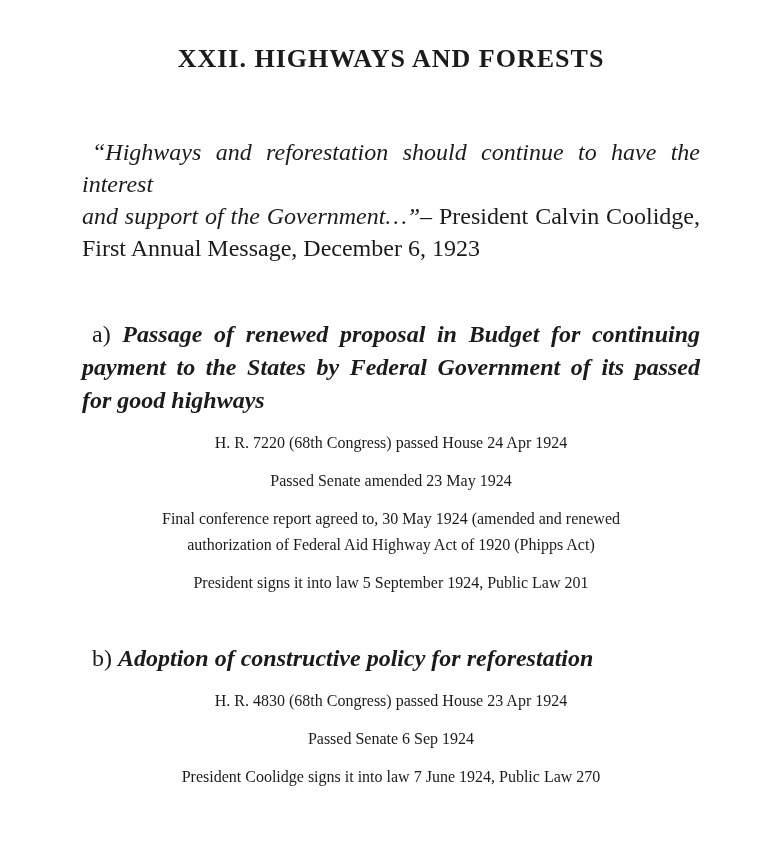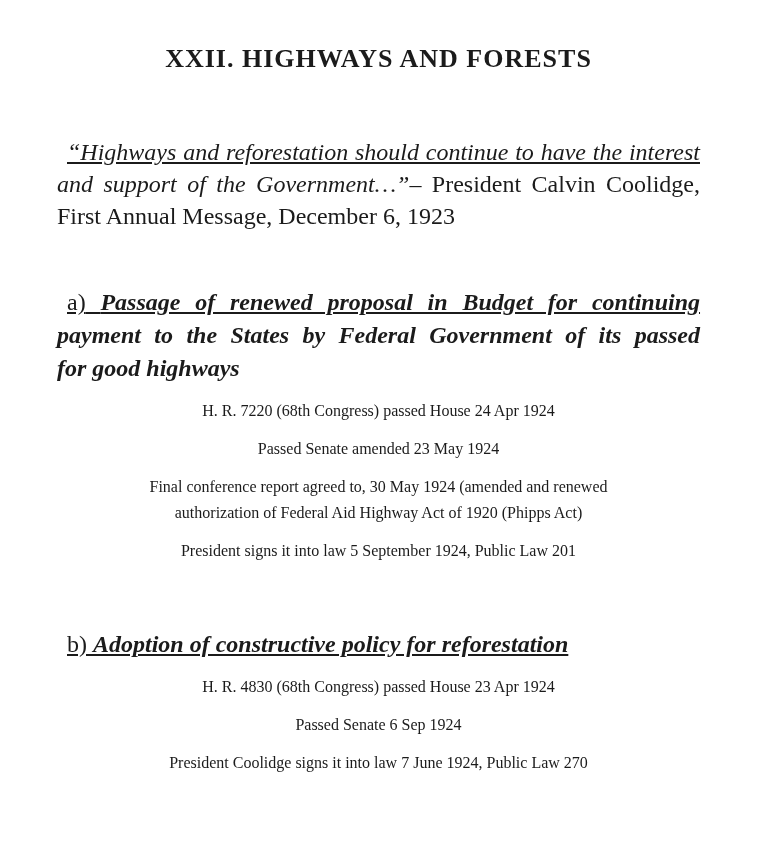--- a/index.html
+++ b/index.html
@@ -8,21 +8,21 @@
     background: #ffffff;
   }
   .page {
     position: relative;
     width: 765px;
     height: 848px;
     box-sizing: border-box;
     background: #ffffff;
     color: #1b1b1b;
     font-family: "Liberation Serif", "DejaVu Serif", serif;
-    padding: 42px 65px 0 57px;
+    padding: 42px 65px 0 82px;
     overflow: hidden;
   }
   .doc-title {
     margin: 0;
     font-size: 26px;
     font-weight: bold;
     line-height: 34px;
     text-align: center;
     letter-spacing: 1px;
     white-space: nowrap;
@@ -31,28 +31,28 @@
     margin-top: 60px;
     font-size: 24px;
     line-height: 32px;
   }
   .line { white-space: nowrap; }
   .line.justify {
     white-space: normal;
     text-align: justify;
     text-align-last: justify;
   }
-  .line.indent { text-indent: 10px; text-decoration: underline; }
+  .line.indent { text-indent: 10px; }
   .quote em { font-style: italic; }
   .section-heading {
     font-size: 24px;
     line-height: 33px;
   }
   .section-heading.sec-a { margin-top: 54px; }
-  .section-heading.sec-b { margin-top: 64px; }
+  .section-heading.sec-b { margin-top: 46px; }
   .section-heading .hlabel {
     font-style: normal;
     font-weight: normal;
   }
   .section-heading em {
     font-style: italic;
     font-weight: bold;
   }
   .entries {
     margin-top: 13px;

